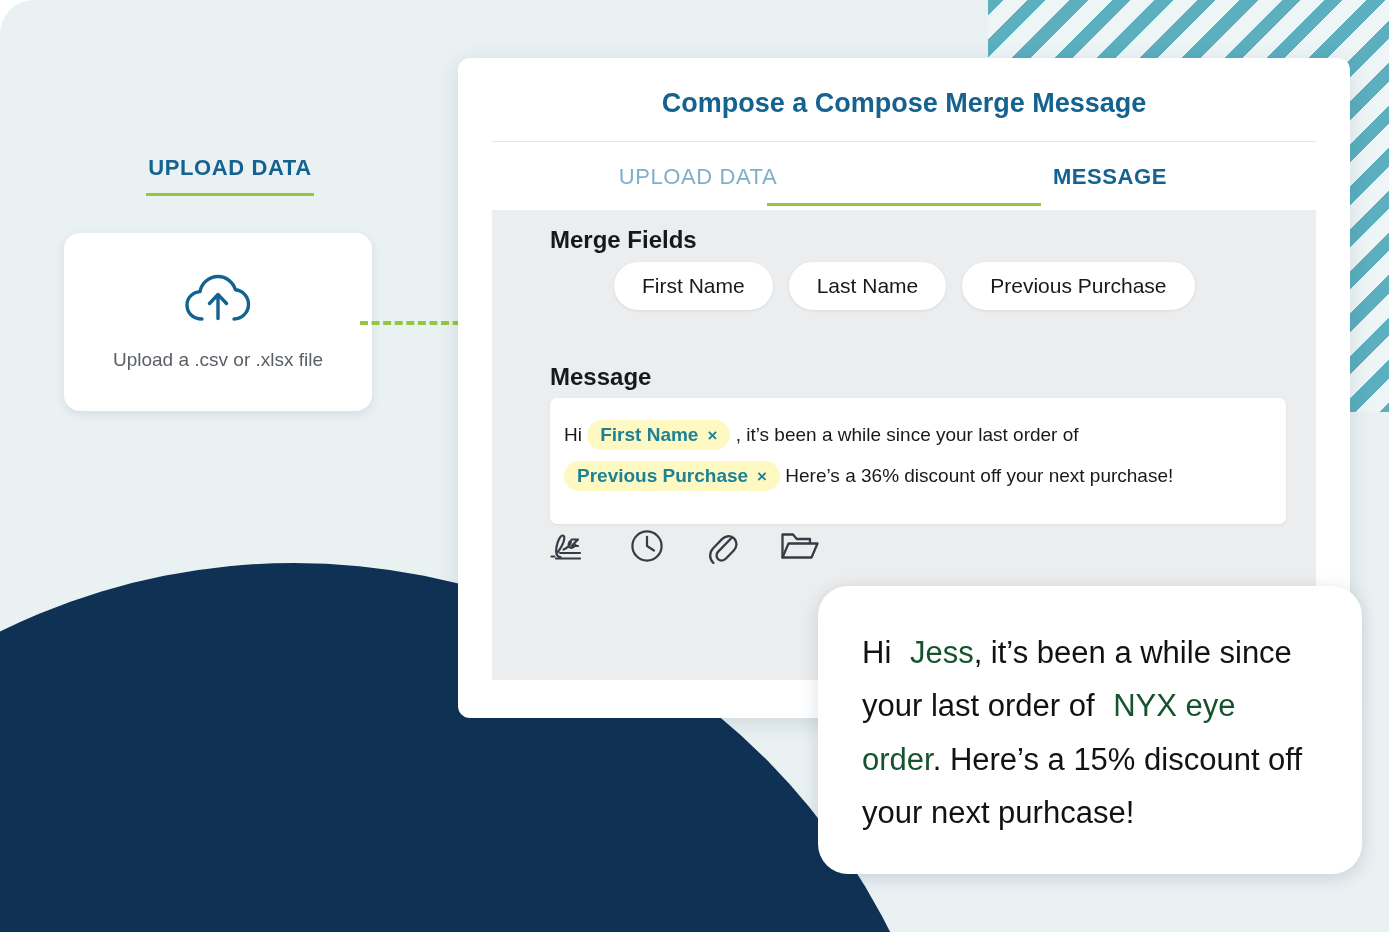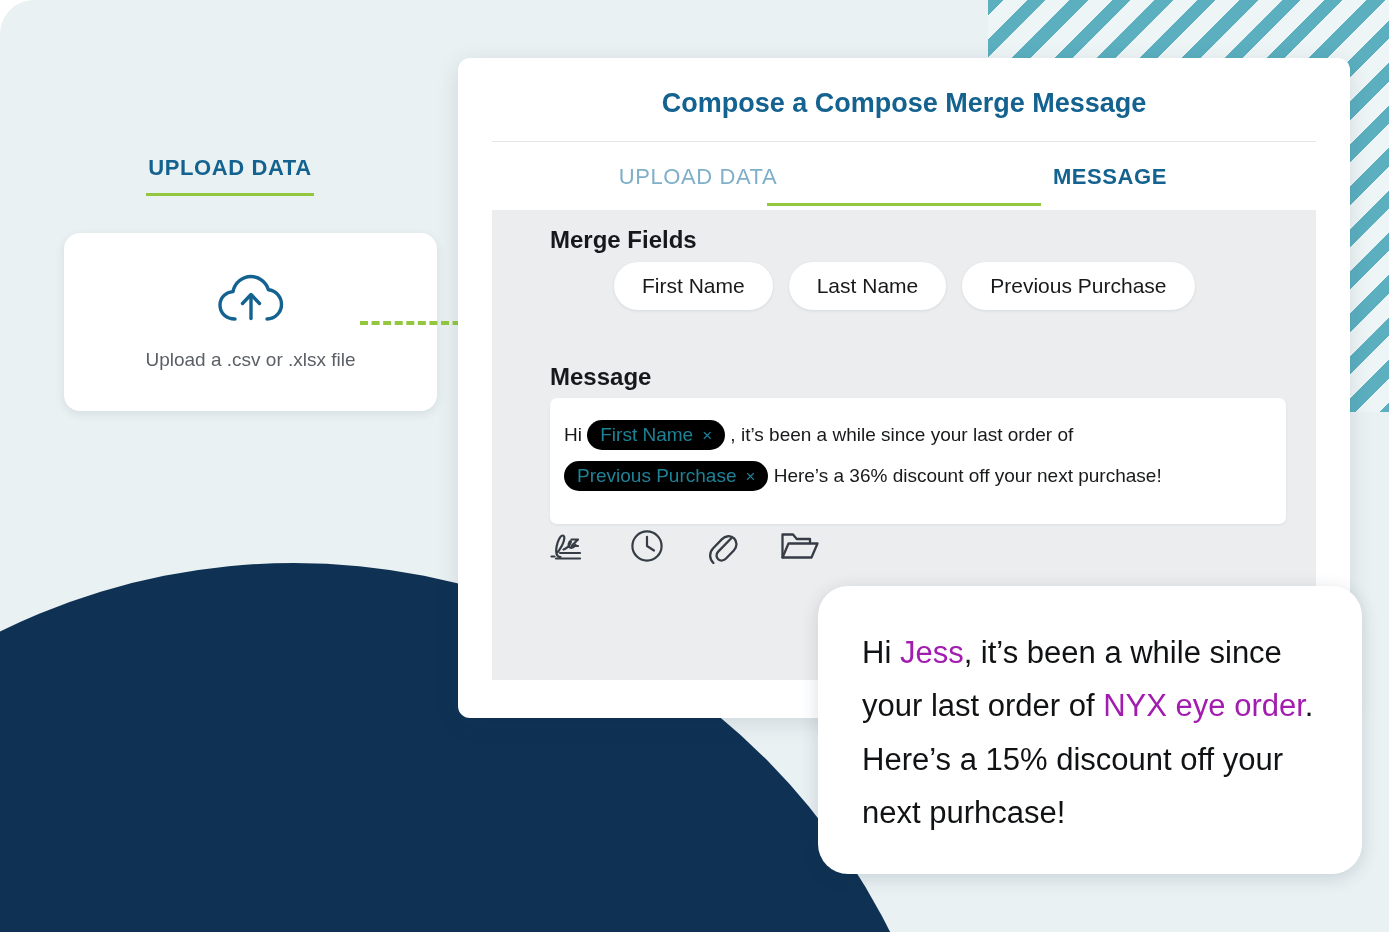--- a/index.html
+++ b/index.html
@@ -76,21 +76,21 @@
   .upload-rule {
     width: 168px;
     height: 3px;
     background: #93C83E;
     margin: 12px auto 0;
   }
   .upload-card {
     position: absolute;
     left: 0;
     top: 78px;
-    width: 373px;
+    width: 308px;
     height: 178px;
     background: #ffffff;
     border-radius: 16px;
     box-shadow: 0 3px 10px rgba(20,45,70,0.10);
     display: flex;
     flex-direction: column;
     align-items: center;
     justify-content: center;
   }
   .cloud-icon { margin-bottom: 16px; }
@@ -204,28 +204,29 @@
     border-radius: 7px;
     padding: 16px 14px 18px;
     box-shadow: 0 1px 3px rgba(20,45,70,0.07);
     font-size: 19px;
     color: #18191B;
     line-height: 40px;
   }
   .compose-line { display: block; }
   .token {
     display: inline-block;
-    background: #000000;
+    background: #fef9c3;
     border-radius: 18px;
     padding: 4px 13px;
     color: #1E8296;
     font-size: 19px;
     line-height: 1.2;
     vertical-align: middle;
     cursor: pointer;
+    font-weight: bold;
   }
   .token .x {
     margin-left: 9px;
     color: #1E8296;
     font-size: 17px;
   }
   .plain { vertical-align: middle; }
 
   .toolbar {
     position: absolute;
@@ -252,21 +253,21 @@
     border-radius: 30px;
     box-shadow: 0 4px 18px rgba(20,45,70,0.16);
     padding: 40px 44px;
     box-sizing: border-box;
   }
   .preview-text {
     font-size: 31px;
     line-height: 1.72;
     color: #101214;
   }
-  .preview-text .hl { color: #a21caf; }
+  .preview-text .hl { color: #14532d; margin-left: 10px; }
 </style>
 </head>
 <body>
 
 <div id="stage">
 
   <div class="bg-panel">
     <div class="stripe-block"></div>
     <div class="navy-circle"></div>
   </div>

